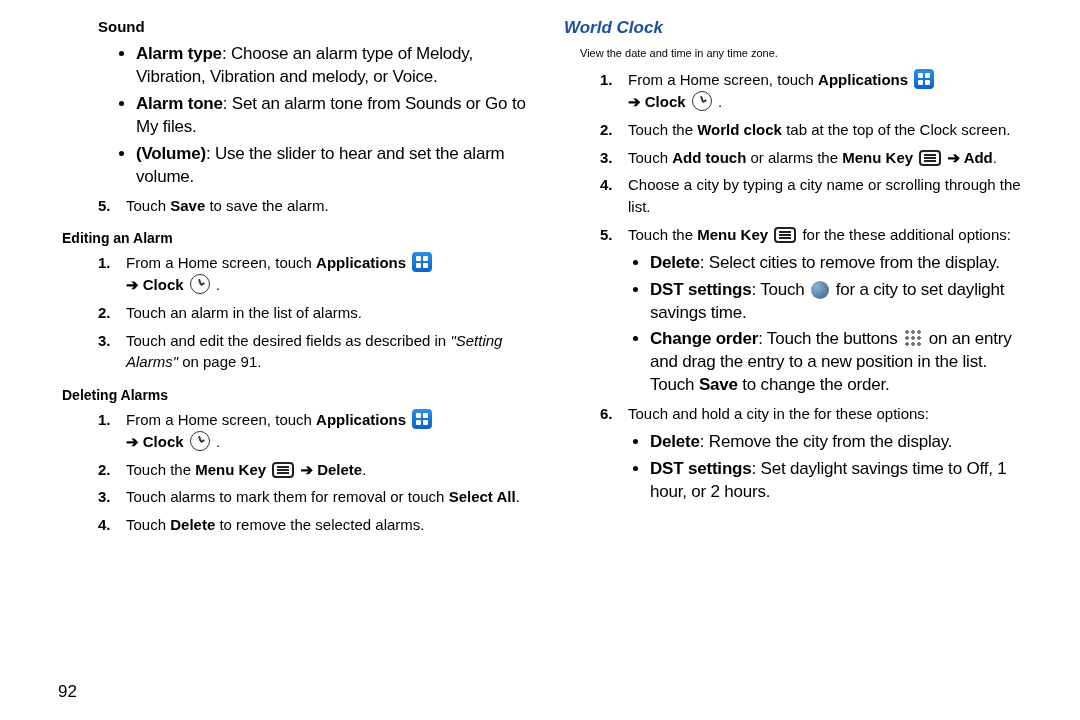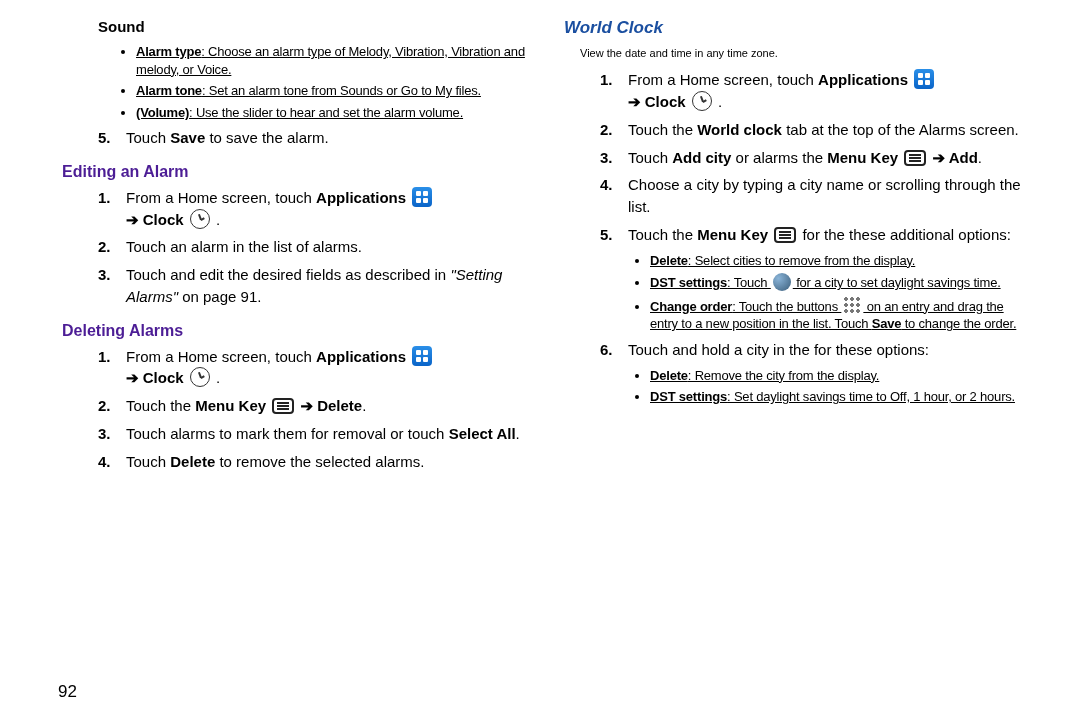--- a/index.html
+++ b/index.html
@@ -22,44 +22,43 @@
     position:relative;
   }
   .sec-black{
     font-weight:bold;
     font-size:15px;
     margin:0 0 8px 0;
     padding-left:36px;
   }
   .sec-blue{
     font-weight:bold;
-    font-size:16px;
-    color:#4c1d95;
+    font-size:14px;
+    color:#000000;
     margin:14px 0 4px 0;
   }
   .sec-blue-it{
     font-weight:bold;
     font-style:italic;
     font-size:17px;
     color:#1b4fa0;
     margin:0 0 8px 0;
   }
   ul.bul{
     list-style:disc;
     margin:0;
     padding:0 0 0 74px;
     font-family: "Helvetica Neue", Arial, sans-serif;
     font-stretch: condensed;
   }
   ul.bul li{
-    font-size:13px;
+    font-size:17px;
     line-height:1.35;
     margin:4px 0;
     letter-spacing:-0.2px;
-    text-decoration:underline;
   }
   ul.bul.sub{ padding-left:44px; }
   .b{ font-weight:bold; }
   .num{
     font-weight:bold;
     display:inline-block;
     width:22px;
   }
   .step{
     display:flex;
@@ -215,27 +214,27 @@
       <span class="txt">
         <span>From a Home screen, touch </span><span class="b">Applications</span>
         <span class="ic ic-apps"></span><br>
         <span class="arrow">➔</span> <span class="b">Clock</span>
         <span class="ic ic-clock"></span> .
       </span>
     </div>
 
     <div class="step">
       <span class="num">2.</span>
-      <span class="txt"><span>Touch the </span><span class="b">World clock</span><span> tab at the top of the Alarms screen.</span></span>
+      <span class="txt"><span>Touch the </span><span class="b">World clock</span><span> tab at the top of the Clock screen.</span></span>
     </div>
 
     <div class="step">
       <span class="num">3.</span>
       <span class="txt">
-        <span>Touch </span><span class="b">Add city</span><span> or alarms the </span><span class="b">Menu Key</span>
+        <span>Touch </span><span class="b">Add touch</span><span> or alarms the </span><span class="b">Menu Key</span>
         <span class="ic ic-menu"></span>
         <span class="arrow"> ➔ </span><span class="b">Add</span><span>.</span>
       </span>
     </div>
 
     <div class="step">
       <span class="num">4.</span>
       <span class="txt">Choose a city by typing a city name or scrolling through the list.</span>
     </div>
 

